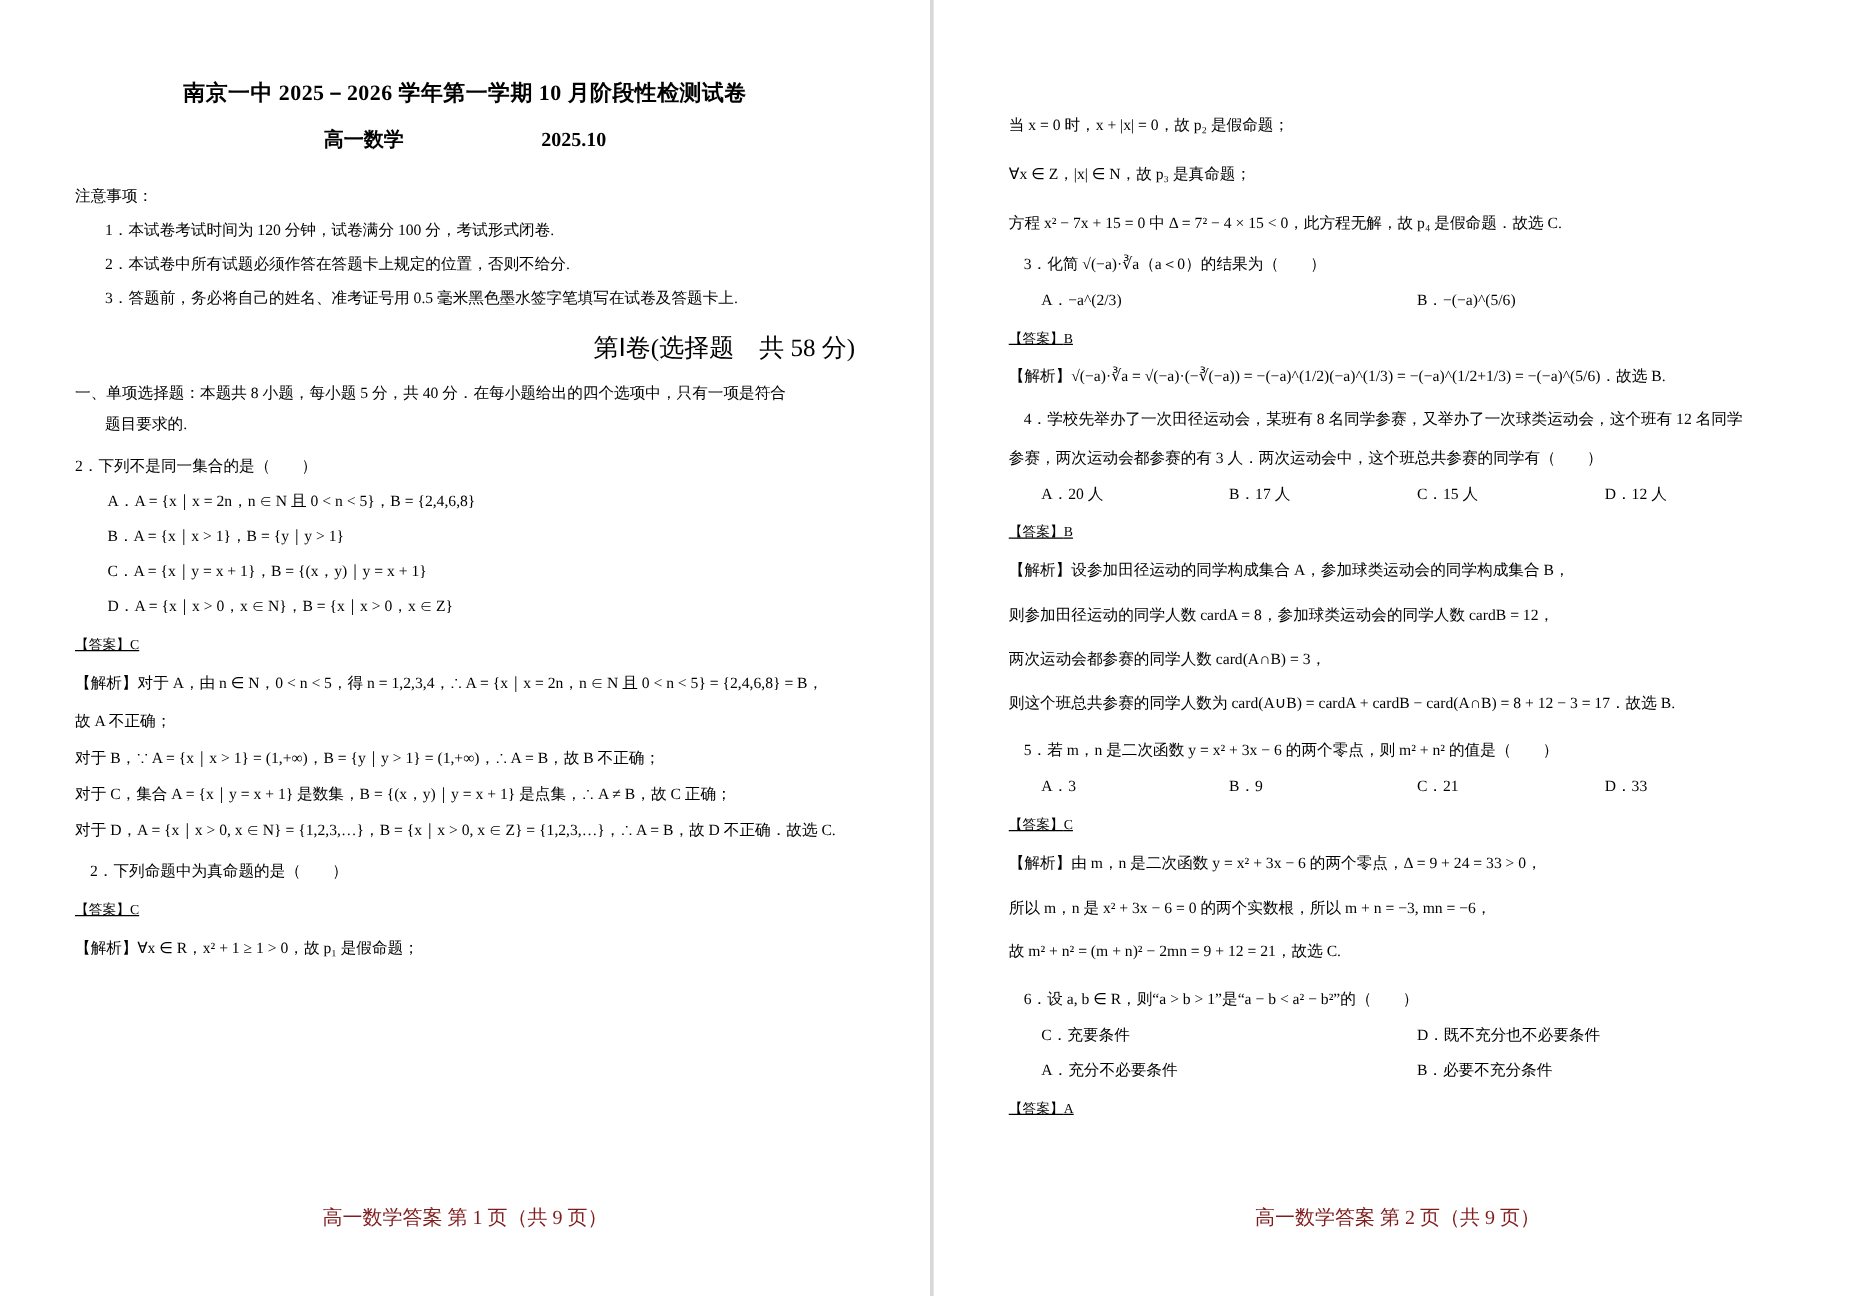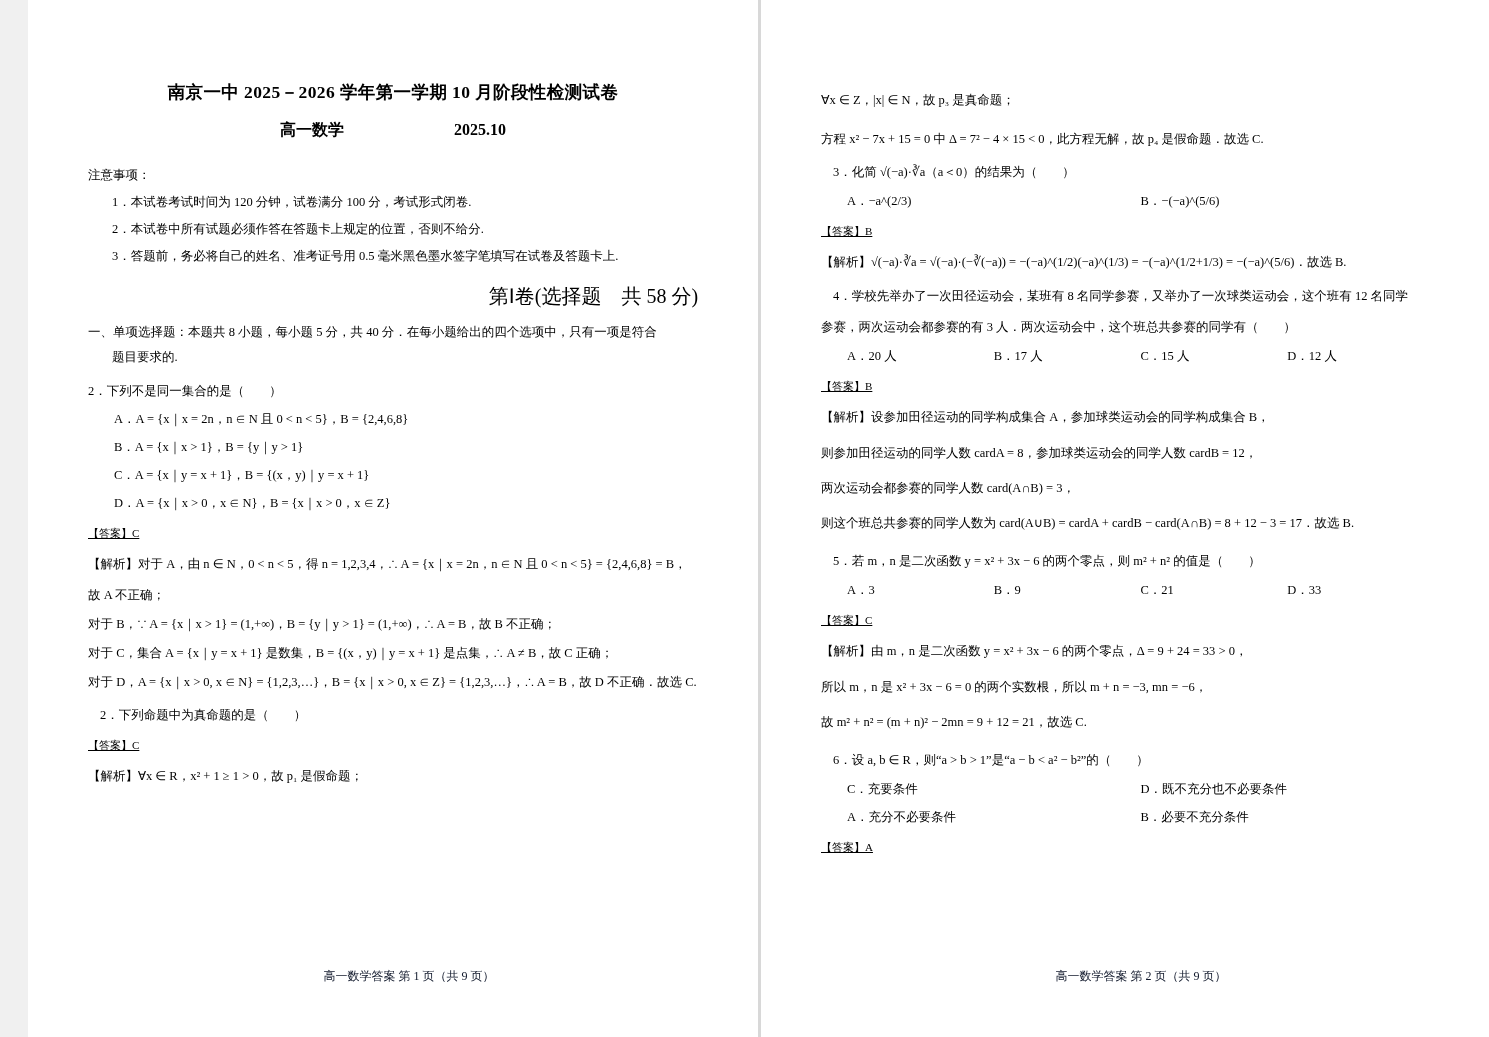--- a/index.html
+++ b/index.html
@@ -8,21 +8,21 @@
     background:#f0f0f0;
     font-family:"Liberation Serif", serif;
     overflow:hidden;
   }
   .spread{display:flex;width:1489px;height:1037px;}
   .page{
     background:#ffffff;
     position:relative;
     box-sizing:border-box;
   }
-  .page-left{width:744px;height:1037px;padding:70px 60px 0 60px;margin-left:28px;}
+  .page-left{width:744px;height:1037px;padding:52px 60px 0 60px;}
   .gutter{width:3px;height:1037px;background:#d8d8d8;}
   .page-right{width:742px;height:1037px;padding:70px 55px 0 60px;}
 
   .doc-title{
     text-align:center;
     font-size:17.5px;
     font-weight:bold;
     letter-spacing:.4px;
     margin:10px 0 0 0;
     color:#000;
@@ -75,25 +75,25 @@
   }
   .sol{
     font-size:12.5px;
     margin:14px 0 0 0;
     line-height:1.55;
   }
   .sol-line{margin-top:12px;font-size:12.5px;}
   .footer{
     position:absolute;
     bottom:52px;
-    left:16px;
+    left:0;
     width:100%;
     text-align:center;
-    font-size:12px;
-    color:#0f172a;
+    font-size:16px;
+    color:#7f1d1d;
   }
   .page-right .footer{text-align:center;}
 </style>
 </head>
 <body>
 
 <div class="spread">
 
   <div class="page page-left">
 
@@ -136,20 +136,21 @@
       <span>【解析】</span><span>∀x ∈ R，x² + 1 ≥ 1 &gt; 0，故 p₁ 是假命题；</span>
     </div>
 
     <div class="footer">高一数学答案  第 1 页（共 9 页）</div>
   </div>
 
   <div class="gutter"></div>
 
   <div class="page page-right">
 
+    <div class="sol-line" style="margin-top:22px">当 x = 0 时，x + |x| = 0，故 p₂ 是假命题；</div>
     <div class="sol-line" style="margin-top:22px">∀x ∈ Z，|x| ∈ N，故 p₃ 是真命题；</div>
     <div class="sol-line" style="margin-top:22px">方程 x² − 7x + 15 = 0 中 Δ = 7² − 4 × 15 &lt; 0，此方程无解，故 p₄ 是假命题．故选 C.</div>
 
     <div class="q" style="margin-left:12px">3．化简 √(−a)·∛a（a＜0）的结果为（　　）</div>
     <div class="opts">
       <div class="opt-row">
         <div>A．−a^(2/3)</div>
         <div>B．−(−a)^(5/6)</div>
       </div>
     </div>

